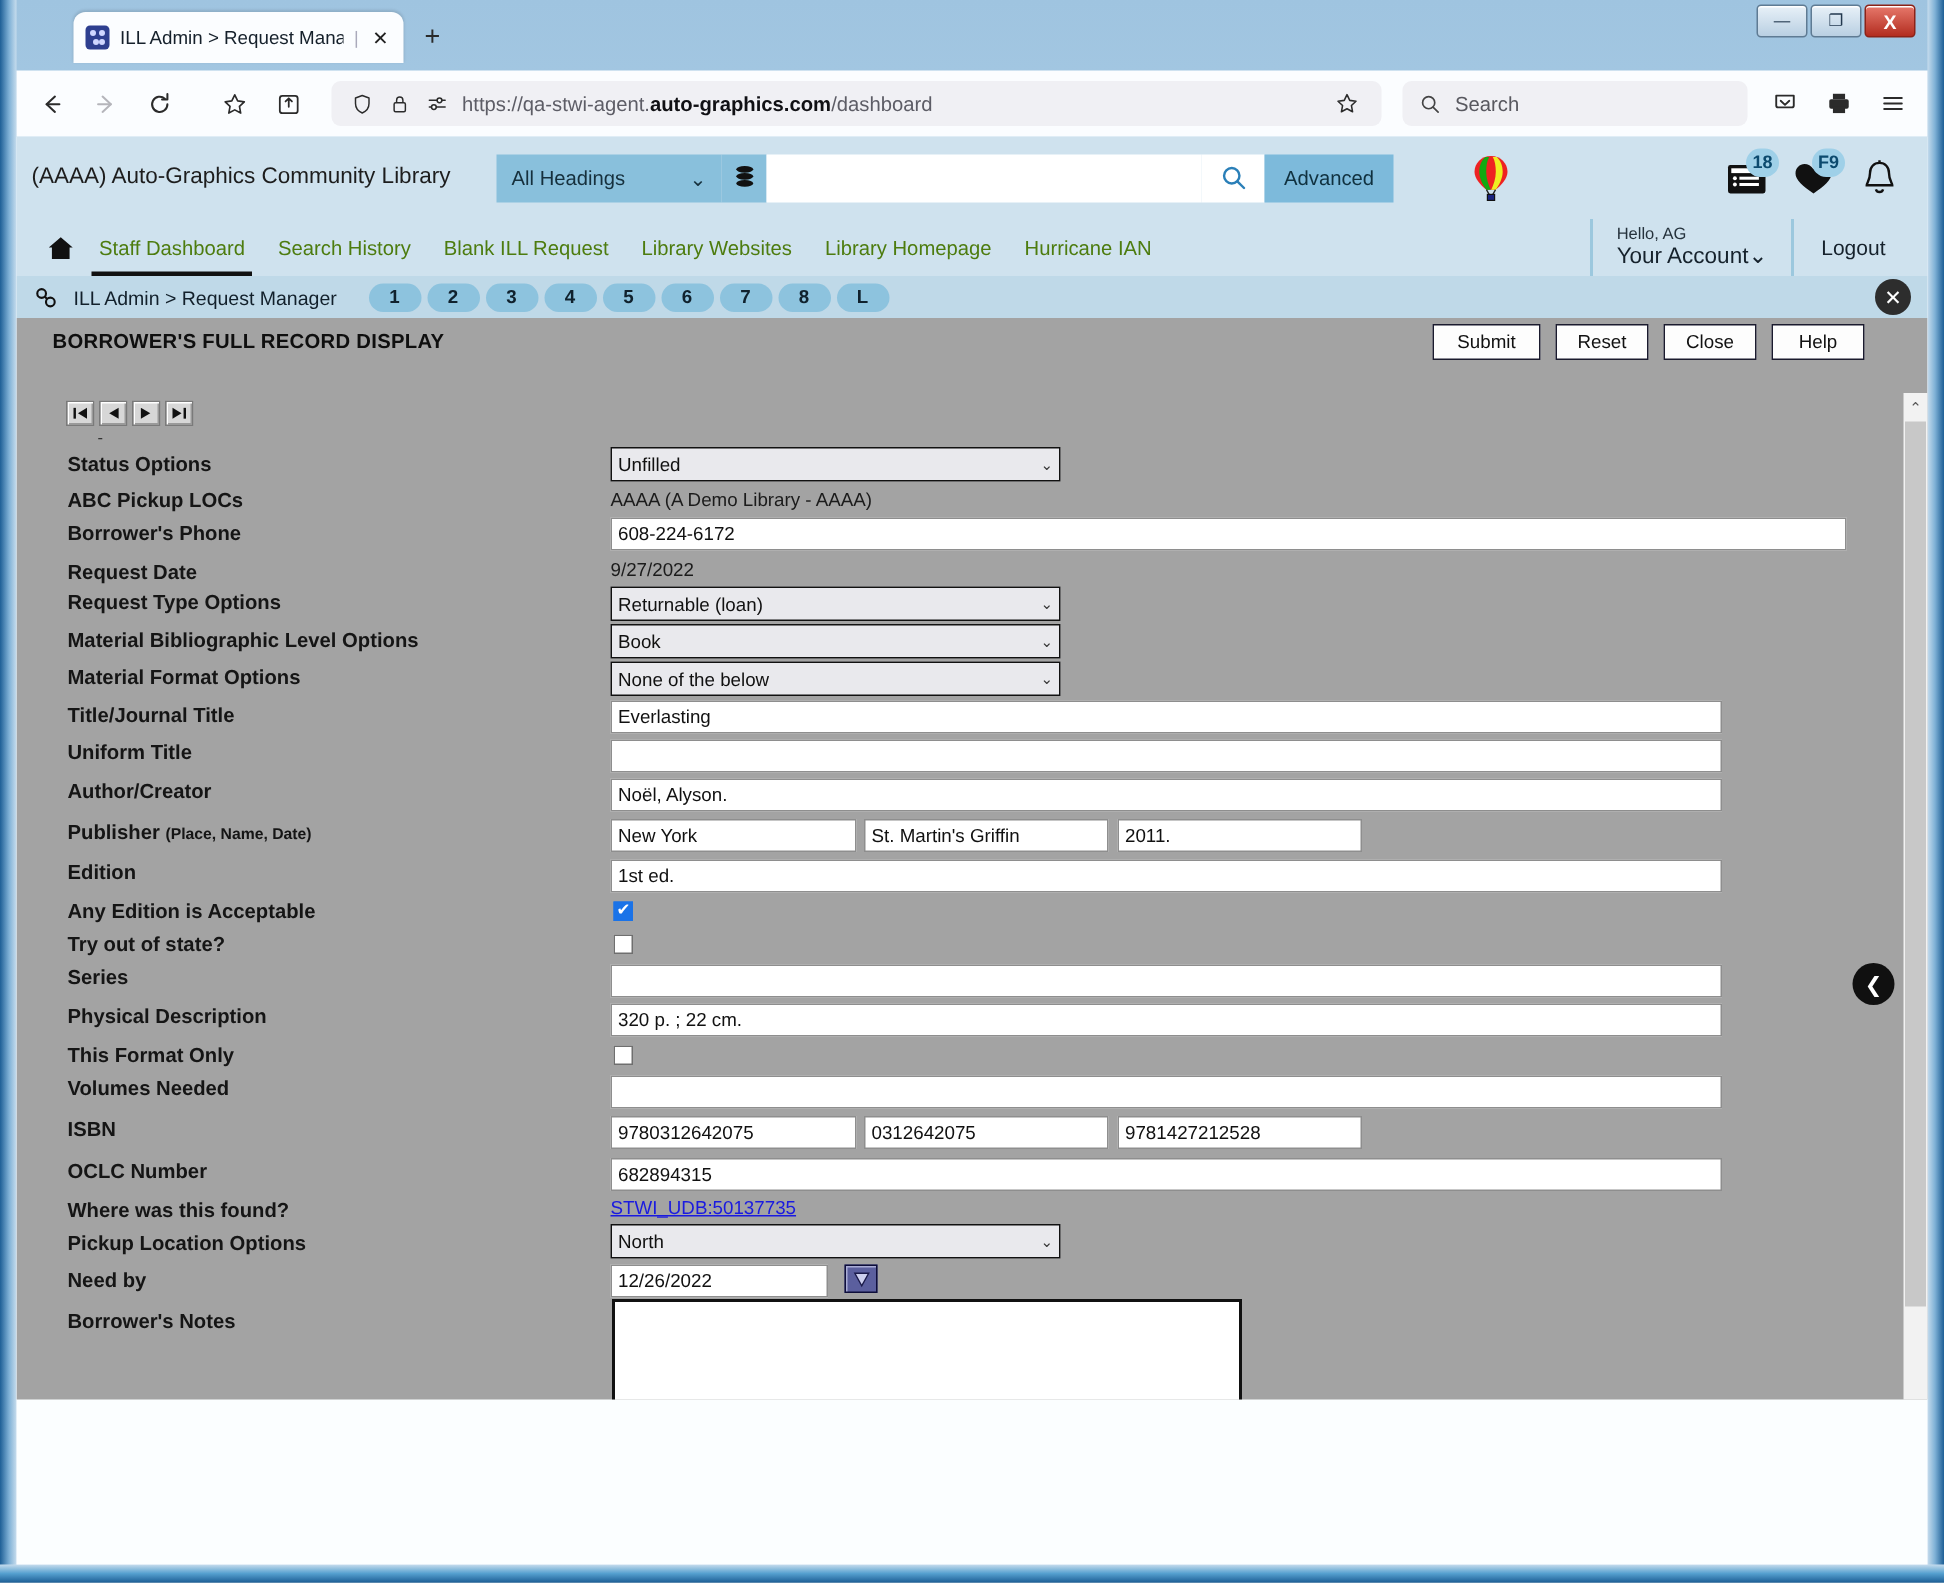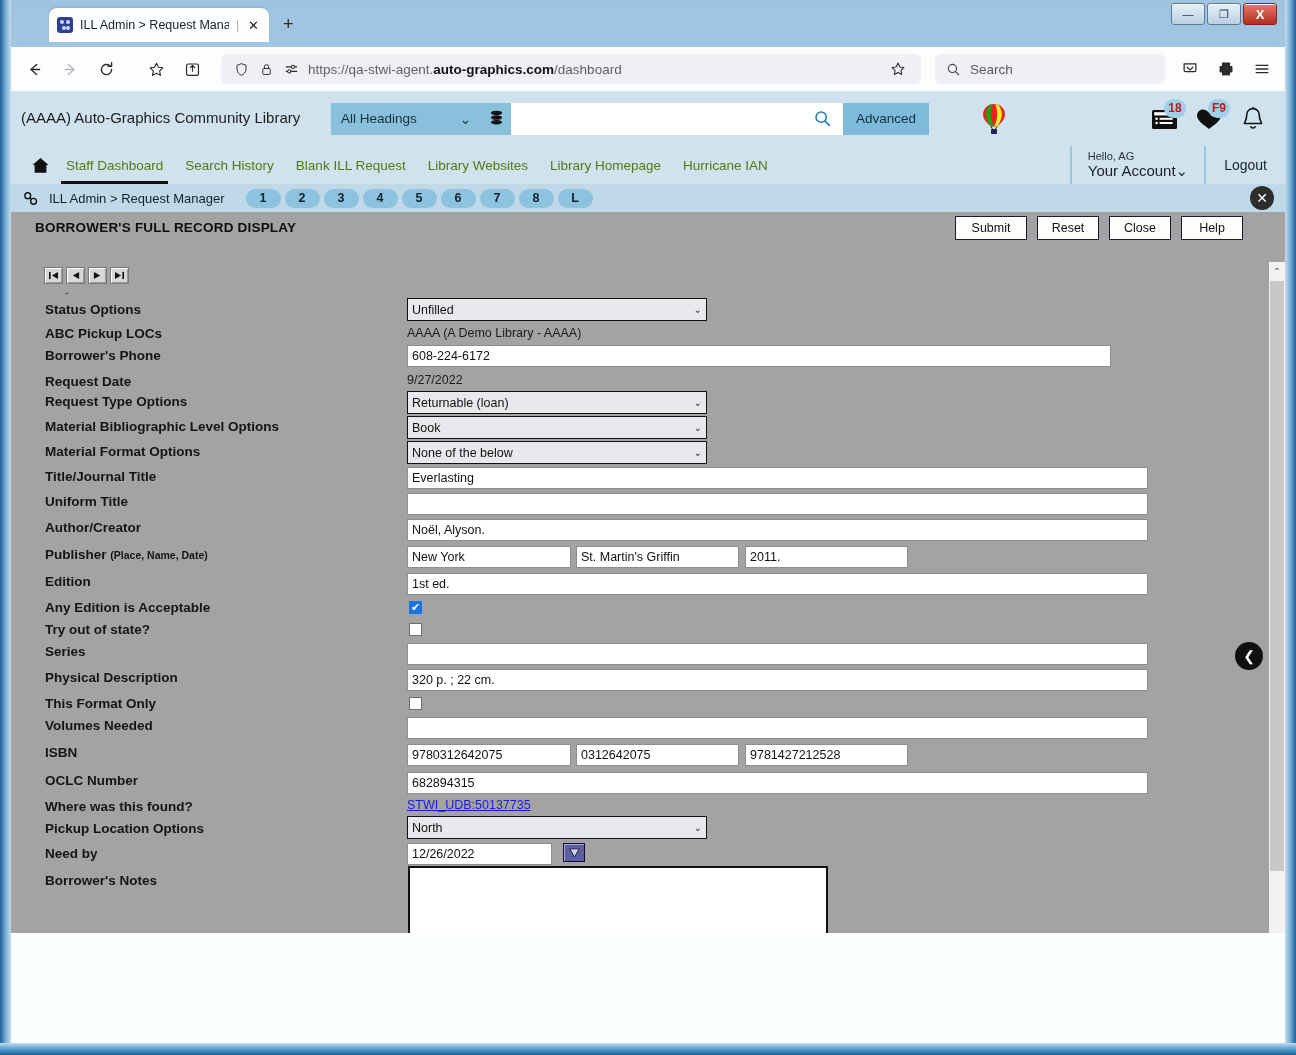--- a/index.html
+++ b/index.html
@@ -86,35 +86,35 @@
      justify-content:center; cursor:pointer; }
   #adv-btn { height:32px; background:#7dbadb; color:#10313f; font-size:13.5px;
      display:flex; align-items:center; padding:0 13px; cursor:pointer; }
   #balloon { margin-left:48px; width:34px; display:flex; justify-content:center; }
   #hdr-icons { margin-left:auto; display:flex; align-items:center; gap:8px;
      padding-right:14px; }
   .hdr-icon { position:relative; width:36px; height:36px; display:flex;
      align-items:center; justify-content:center; cursor:pointer; }
   .badge { position:absolute; right:-3px; top:-2px; min-width:22px; height:19px;
      background:#9fd0e8; border-radius:10px; font-size:12px; font-weight:bold;
-     color:#b91c1c; display:flex; align-items:center; justify-content:center;
+     color:#0c4a6e; display:flex; align-items:center; justify-content:center;
      padding:0 4px; }
 
   
   #app-nav { height:38px; background:#cfe2ee; display:flex; align-items:stretch;
      position:relative; }
   #nav-left { display:flex; align-items:center; gap:0; padding-left:14px; }
   #home-icon { width:30px; display:flex; align-items:center; justify-content:center;
      cursor:pointer; }
   .navlink { font-size:13.5px; color:#4d7c0f; padding:0 11px; display:flex;
      align-items:center; cursor:pointer; position:relative; height:38px; }
   .navlink.active::after { content:""; position:absolute; left:6px; right:6px;
      bottom:0; height:3px; background:#111; }
   #acct-wrap { margin-left:auto; display:flex; align-items:stretch;
-     }
+     padding-right:10px; }
   #hello-block { border-left:2px solid #9cc8de; padding:0 16px; display:flex;
      flex-direction:column; justify-content:center; cursor:pointer; }
   #hello-top { font-size:11px; color:#25323c; line-height:1.1; }
   #hello-bottom { font-size:15px; color:#16222c; line-height:1.2; }
   #logout-block { border-left:2px solid #9cc8de; padding:0 18px; display:flex;
      align-items:center; font-size:14px; color:#16222c; cursor:pointer; }
 
   
   #crumbbar { height:28px; background:#bfd9e8; display:flex; align-items:center;
      padding-left:12px; gap:9px; position:relative; }
@@ -460,21 +460,21 @@
         <div class="flabel" style="top:40px;">Status Options</div>
         <div class="selin" style="position:absolute;left:396px;top:36px;width:300px;">
           <span>Unfilled</span>
             <span class="chev">⌄</span>
         </div>
 
         <div class="flabel" style="top:64px;">ABC Pickup LOCs</div>
         <div class="statictext" style="position:absolute;left:396px;top:64px;">AAAA (A Demo Library -  AAAA)</div>
 
         <div class="flabel" style="top:86px;">Borrower's Phone</div>
-        <input class="txtin" style="position: absolute; left: 396px; top: 83px; width: 704px;" value="608-224-6172">
+        <input class="txtin" style="position: absolute; left: 396px; top: 83px; width: 824px;" value="608-224-6172">
 
         <div class="flabel" style="top:112px;">Request Date</div>
         <div class="statictext" style="position:absolute;left:396px;top:111px;">9/27/2022</div>
 
         <div class="flabel" style="top:132px;">Request Type Options</div>
         <div class="selin" style="position:absolute;left:396px;top:129px;width:300px;">
           <span>Returnable (loan)</span>
             <span class="chev">⌄</span>
         </div>
 

